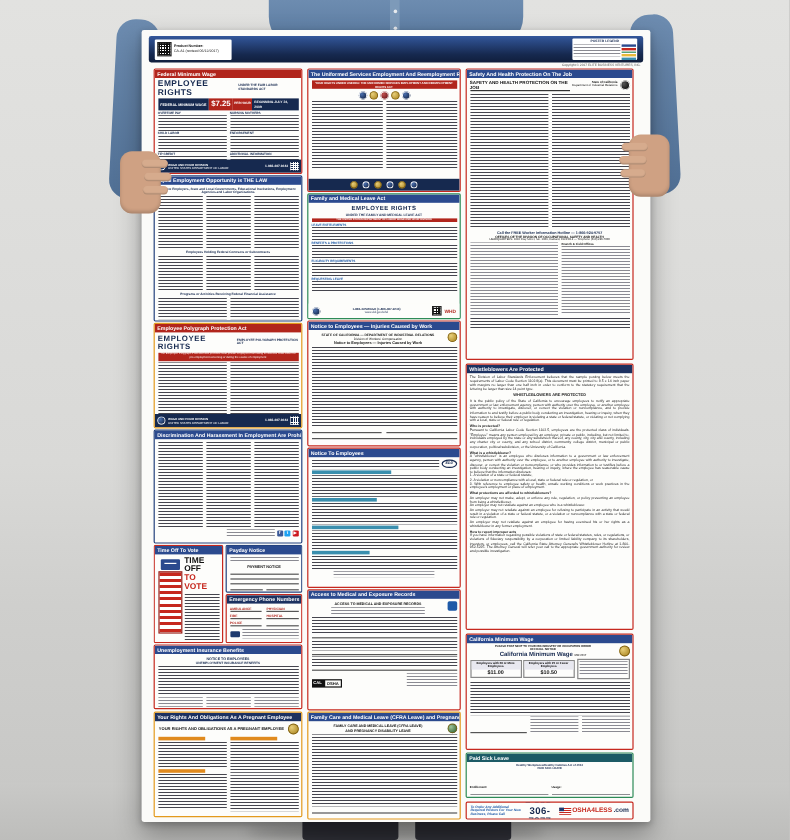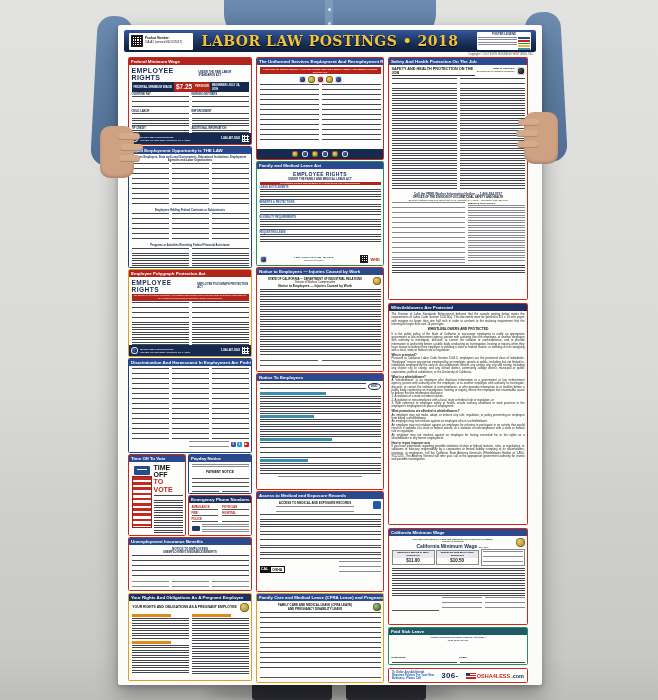--- a/index.html
+++ b/index.html
@@ -98,21 +98,20 @@
   <div class="leg" style="left:346px"></div>
   <div class="ground-shadow"></div>
 
   <div class="poster">
 
     <div class="p-header">
       <div class="prod-box">
         <span class="qr"></span>
         <span class="prod-txt"><b>Product Number:</b><span>CA-A1 (revised 06/12/2017)</span></span>
       </div>
-      <span class="p-title">LABOR LAW POSTINGS • 2018</span>
       <div class="legend-box">
         <div class="legend-title">POSTER LEGEND</div>
         <div class="legend-rows">
           <div class="legend-lines s lt" style="height:10px"></div>
           <div class="legend-stripes">
             <i style="background:#2b4a8e"></i>
               <i style="background:#c6281e"></i>
               <i style="background:#2e8b57"></i>
               <i style="background:#e8b93a"></i>
               <i style="background:#3a8fae"></i>

